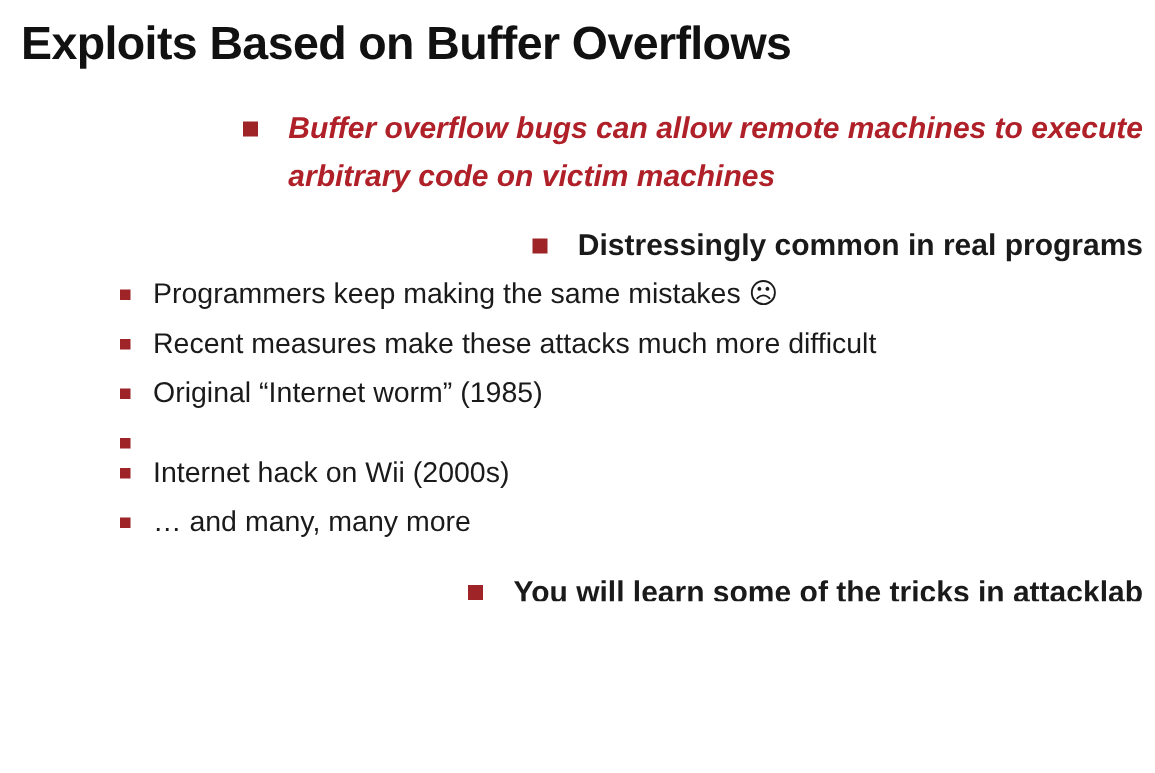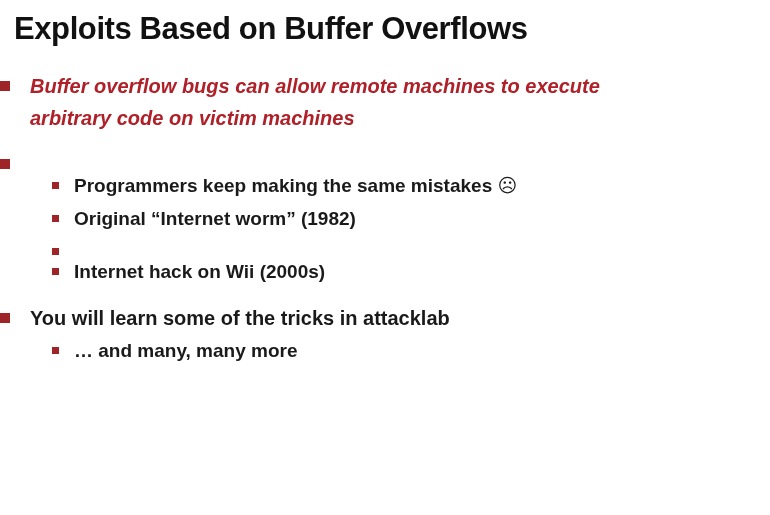--- a/index.html
+++ b/index.html
@@ -40,33 +40,35 @@
   li.bullet .text {
     white-space: pre-line;
     color: var(--body-color, #1a1a1a);
   }
   
   li.level-1 {
     margin-top: 14px;
     font-size: 20px;
     line-height: 32px;
     font-weight: 700;
+    justify-content: flex-end;
   }
   li.level-1 .marker {
     width: 10px;
     height: 10px;
     margin: 11px 20px 0 0;
   }
   
   li.level-2 {
     padding-left: 52px;
     margin-top: 0;
     font-size: 19px;
     line-height: 33px;
-    font-weight: 700;
+    font-weight: 400;
+    margin-left: 28px;
   }
   li.level-2 .marker {
     width: 7px;
     height: 7px;
     margin: 13px 15px 0 0;
   }
   
   li.style-emphasis .text {
     color: var(--accent-red-text, #af2028);
     font-style: italic;
@@ -79,38 +81,43 @@
 <div class="slide">
   <h1 class="slide-title">Exploits Based on Buffer Overflows</h1>
   <ul class="bullet-list" id="bullet-list">
       <li class="bullet level-1 style-emphasis">
     <span class="marker"></span>
     <span class="text">Buffer overflow bugs can allow remote machines to execute
 arbitrary code on victim machines</span>
   </li>
       <li class="bullet level-1 style-bold">
     <span class="marker"></span>
+    <span class="text">Distressingly common in real programs</span>
   </li>
       <li class="bullet level-2 style-normal">
     <span class="marker"></span>
     <span class="text">Programmers keep making the same mistakes ☹</span>
   </li>
       <li class="bullet level-2 style-normal">
     <span class="marker"></span>
-    <span class="text">Original “Internet worm” (1982)</span>
+    <span class="text">Recent measures make these attacks much more difficult</span>
+  </li>
+      <li class="bullet level-2 style-normal">
+    <span class="marker"></span>
+    <span class="text">Original “Internet worm” (1985)</span>
   </li>
       <li class="bullet level-2 style-normal">
     <span class="marker"></span>
   </li>
       <li class="bullet level-2 style-normal">
     <span class="marker"></span>
     <span class="text">Internet hack on Wii (2000s)</span>
   </li>
+      <li class="bullet level-2 style-normal">
+    <span class="marker"></span>
+    <span class="text">… and many, many more</span>
+  </li>
       <li class="bullet level-1 style-bold">
     <span class="marker"></span>
     <span class="text">You will learn some of the tricks in attacklab</span>
-  </li>
-      <li class="bullet level-2 style-normal">
-    <span class="marker"></span>
-    <span class="text">… and many, many more</span>
   </li>
     </ul>
 </div>
 
 </body></html>

